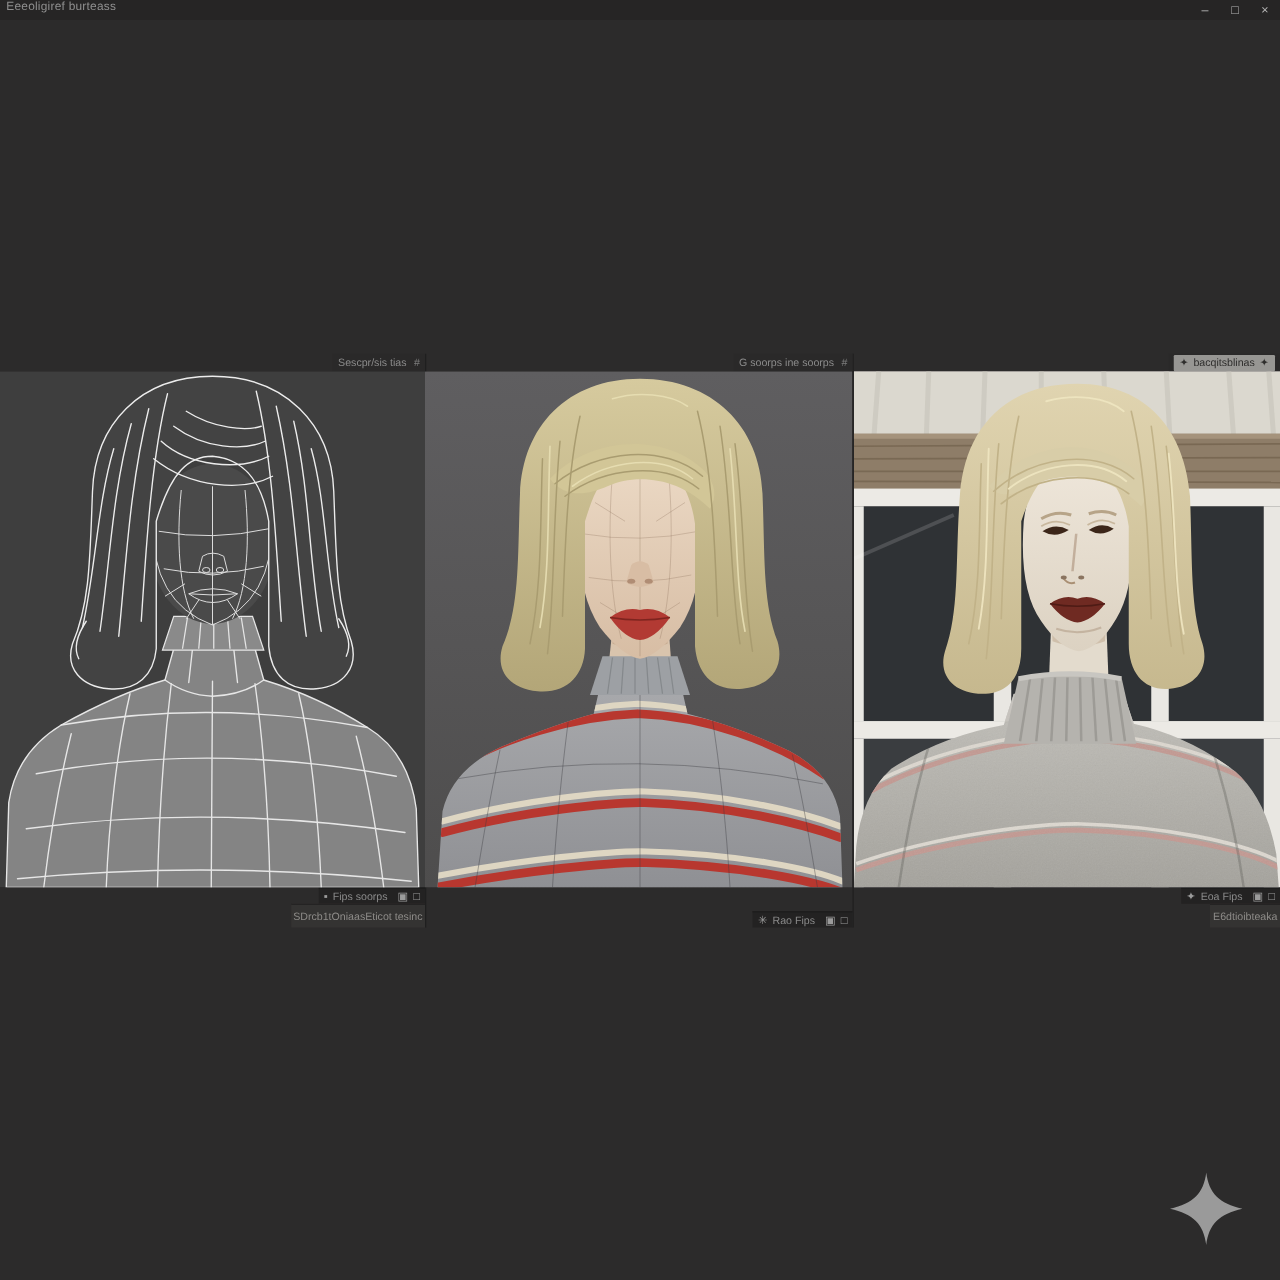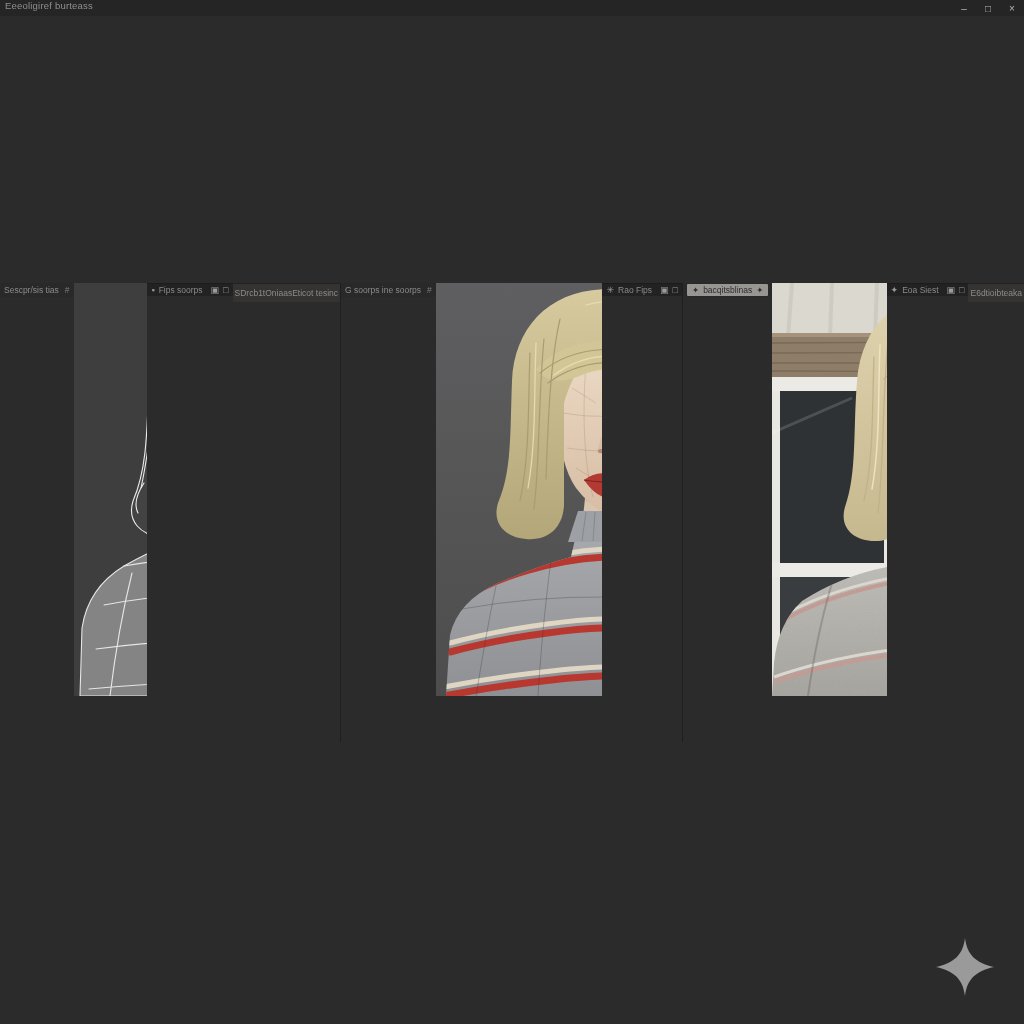--- a/index.html
+++ b/index.html
@@ -8,21 +8,21 @@
        font-family:"Liberation Sans","DejaVu Sans",sans-serif;color:#9a9a9a;}
   
   .titlebar{position:absolute;top:0;left:0;width:1024px;height:16px;background:#262525;
             display:flex;align-items:flex-start;font-size:9.5px;color:#8f8f8f;}
   .titlebar .title{padding-left:5px;letter-spacing:.2px;}
   .win-controls{margin-left:auto;display:flex;align-items:center;height:100%;}
   .win-btn{width:24px;height:16px;display:flex;align-items:center;justify-content:center;
            font-size:10px;color:#b5b5b5;cursor:default;}
   
   .workspace{position:absolute;top:283px;left:0;width:1024px;height:459px;display:flex;}
-  .panel{display:flex;flex-direction:row;height:459px;border-right:1px solid #1f1f1f;}
+  .panel{display:flex;flex-direction:column;height:459px;border-right:1px solid #1f1f1f;align-items:flex-end;}
   .panel:last-child{border-right:none;}
   .p-left{width:341px;}.p-mid{width:342px;}.p-right{width:341px;}
   .panel-header{height:14px;background:#2a2929;display:flex;align-items:center;
                 font-size:8.5px;color:#8b8b8b;padding:0 4px;gap:4px;flex:0 0 auto;}
   .panel-header .pin{margin-left:2px;color:#7c7c7c;}
   .header-tab{background:#979693;color:#2e2d2c;padding:1px 5px;border-radius:1px;
               display:flex;align-items:center;gap:4px;font-size:8.5px;}
   .viewport{flex:1 1 auto;position:relative;overflow:hidden;}
   .viewport svg{display:block;}
   .panel-footer{height:13px;background:#232222;display:flex;align-items:center;
@@ -383,21 +383,21 @@
           <g stroke="#efe6c1" stroke-width="1.5" fill="none" stroke-linecap="round" opacity="0.9">
             <path d="M124,94 C152,72 194,68 218,88"></path>
             <path d="M108,62 C106,112 108,162 100,206"></path>
             <path d="M252,66 C258,120 256,170 264,210"></path>
             <path d="M154,24 C176,18 202,20 216,32"></path>
           </g>
         </svg>
       </div>
       <div class="panel-footer">
         <span class="f-icon">✦</span>
-        <span>Eoa Siest</span>
+        <span>Eoa Fips</span>
         <span class="spacer"></span>
         <span class="f-icon">▣</span>
         <span class="f-icon">□</span>
       </div>
       <div class="panel-status">
         <span></span>
         <span class="spacer"></span>
         <span>E6dtioibteaka</span>
       </div>
     </section>

